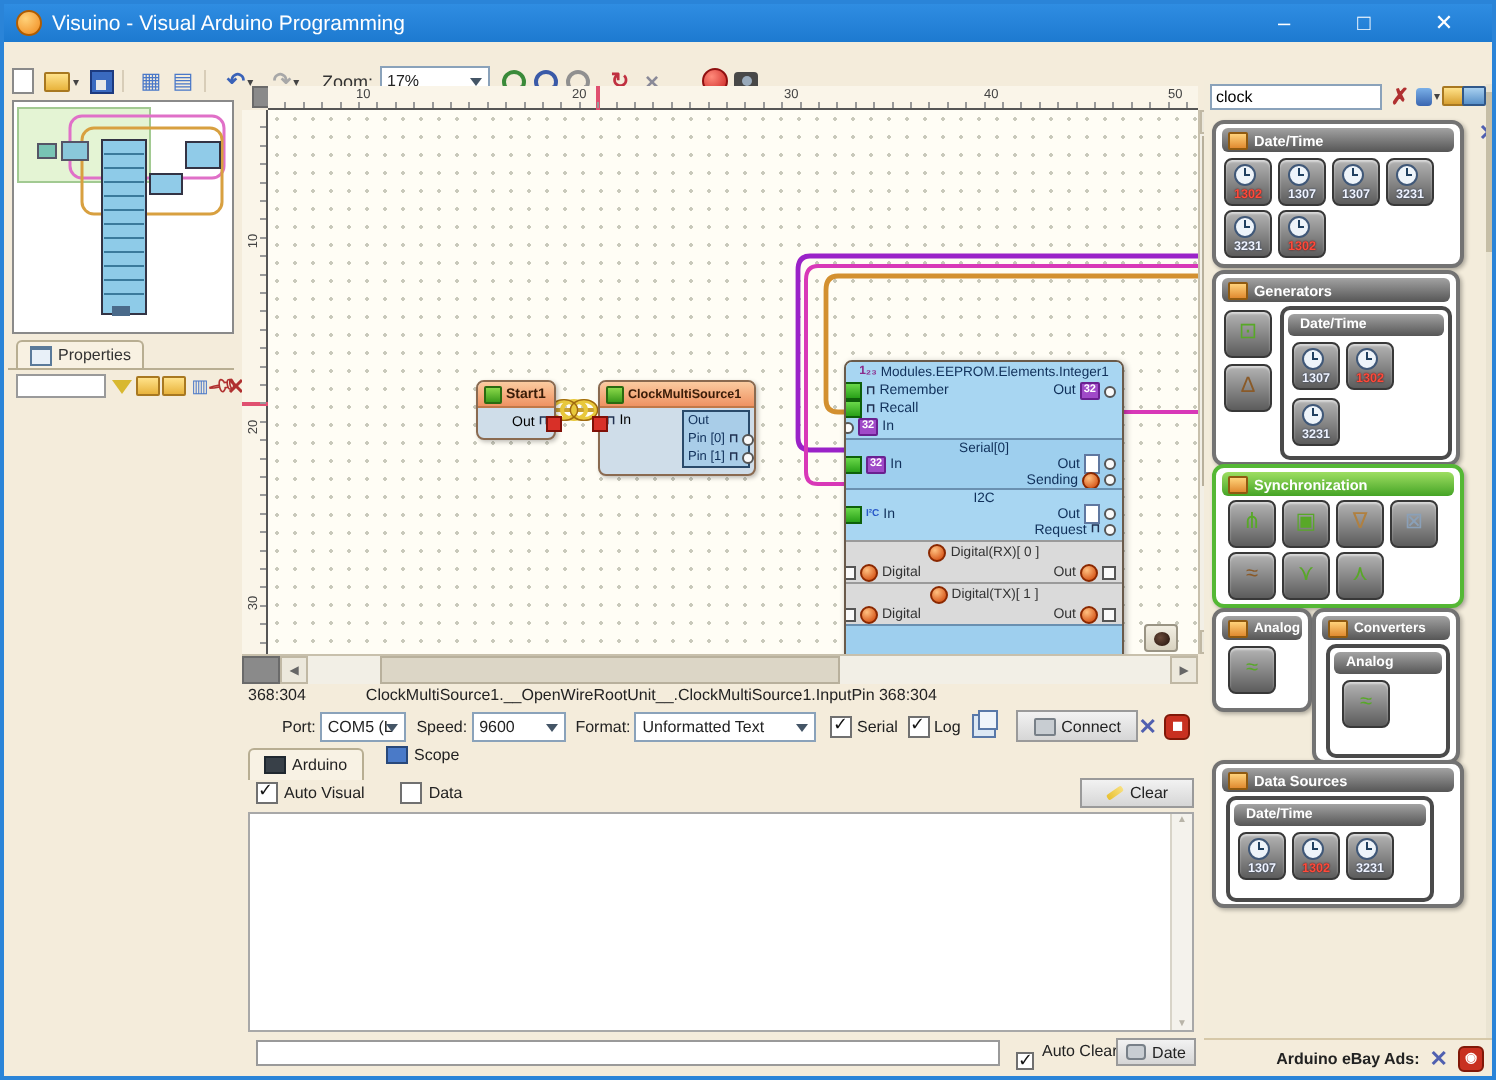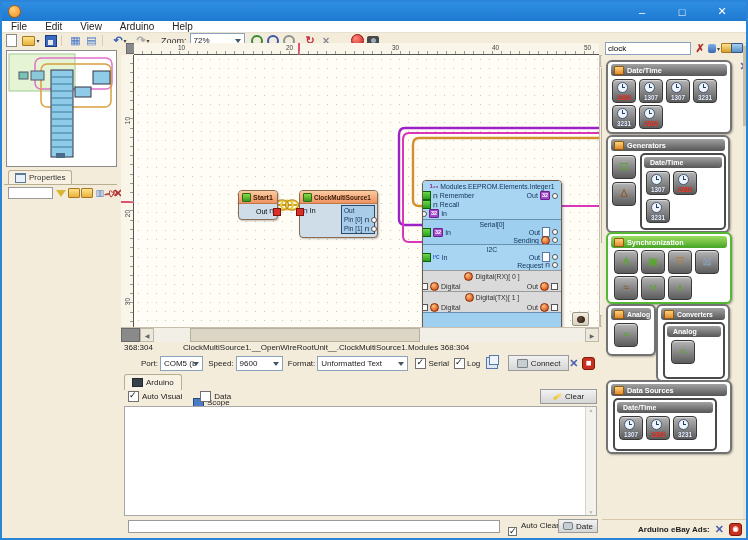--- a/index.html
+++ b/index.html
@@ -142,35 +142,29 @@
   .stopico{width:11px;height:11px;border-radius:3px;background:#c83020;border:1px solid #801808;color:#fff;font-size:7px;display:flex;align-items:center;justify-content:center;}
 </style>
 </head>
 <body>
 
 <div class="win">
 
   
   <div class="abs titlebar">
     <div class="title-ico"></div>
+    <div class="title-txt">Visuino - Visual Arduino Programming</div>
     <div class="win-btns">
       <div class="win-btn">–</div>
       <div class="win-btn">□</div>
       <div class="win-btn">✕</div>
     </div>
   </div>
 
   
-  <div class="abs menubar">
-    <span class="menu-item">File</span>
-    <span class="menu-item">Edit</span>
-    <span class="menu-item">View</span>
-    <span class="menu-item">Arduino</span>
-    <span class="menu-item">Help</span>
-  </div>
 
   
   <div class="abs toolbar">
     <span class="tb-ico">
         <span class="pg"></span>
       </span>
     <span class="tb-ico" style="width:20px">
         <span class="folder"></span>
         <span class="ddarrow">▾</span>
       </span>
@@ -183,21 +177,21 @@
     <span class="sep"></span>
     <span class="tb-ico" style="width:20px">
         <span class="undo">↶</span>
         <span class="ddarrow">▾</span>
       </span>
     <span class="tb-ico" style="width:20px">
         <span class="redo">↷</span>
         <span class="ddarrow">▾</span>
       </span>
     <span style="margin-left:8px">Zoom:</span>
-    <span class="combo" style="width:50px;margin-left:3px">72%</span>
+    <span class="combo" style="width:50px;margin-left:3px">17%</span>
     <span class="tb-ico" style="margin-left:6px">
         <span class="lens green"></span>
       </span>
     <span class="tb-ico">
         <span class="lens blue"></span>
       </span>
     <span class="tb-ico">
         <span class="lens gray"></span>
       </span>
     <span class="tb-ico refresh" style="margin-left:8px">↻</span>
@@ -468,21 +462,21 @@
   <div class="abs hscroll">
     <div class="corner-dark"></div>
     <div class="sc-btn" style="width:12px">◀</div>
     <div class="sc-thumb" style="margin-left:36px;width:228px"></div>
     <div class="sc-btn" style="width:12px;margin-left:auto">▶</div>
   </div>
 
   
   <div class="abs statusrow">
     <span>368:304</span>
-    <span style="margin-left:30px">ClockMultiSource1.__OpenWireRootUnit__.ClockMultiSource1.Modules 368:304</span>
+    <span style="margin-left:30px">ClockMultiSource1.__OpenWireRootUnit__.ClockMultiSource1.InputPin 368:304</span>
   </div>
 
   
   <div class="abs connrow">
     <span style="margin-left:20px">Port:</span>
     <span class="combo" style="width:40px;margin-left:2px">COM5 (L</span>
     <span style="margin-left:5px">Speed:</span>
     <span class="combo" style="width:44px;margin-left:2px">9600</span>
     <span style="margin-left:5px">Format:</span>
     <span class="combo" style="width:90px;margin-left:2px">Unformatted Text</span>
@@ -497,21 +491,21 @@
     </span>
     <span class="xblue" style="margin-left:auto">✕</span>
     <span class="stopico" style="margin:0 4px">◼</span>
   </div>
 
   
   <div class="tab active" style="left:122px;top:372px">
     <span class="scr"></span>
     <span>Arduino</span>
   </div>
-  <div class="tab" style="left:184px;top:393px">
+  <div class="tab" style="left:184px;top:368px">
     <span class="scr blue"></span>
     <span>Scope</span>
   </div>
 
   
   <div class="abs" style="left:126px;top:389px;display:flex;align-items:center;font-size:8px;color:#222">
     <span class="cb checked"></span>
     <span style="margin:0 4px 0 3px">Auto Visual</span>
     <span class="cb" style="margin-left:14px"></span>
     <span style="margin-left:3px">Data</span>

